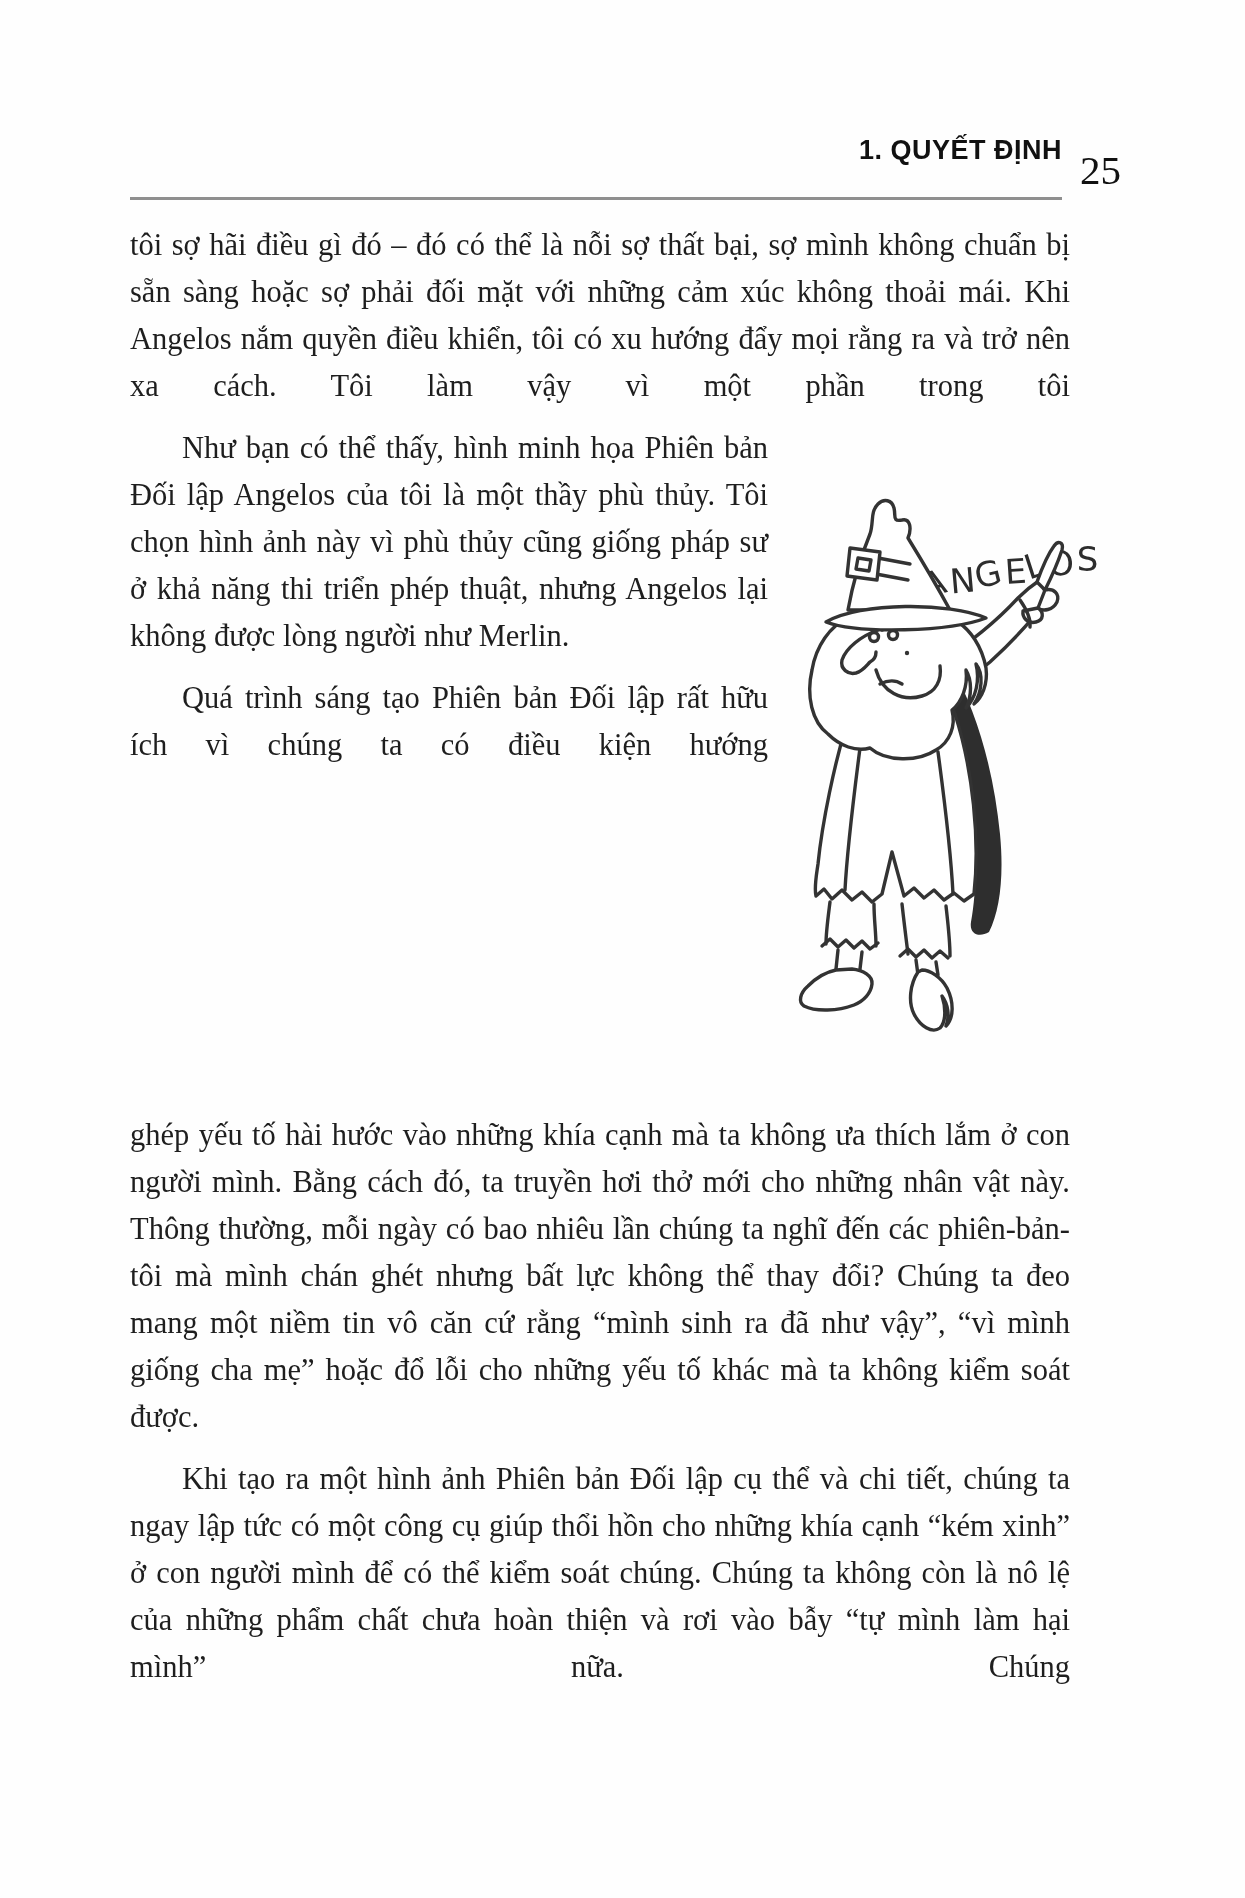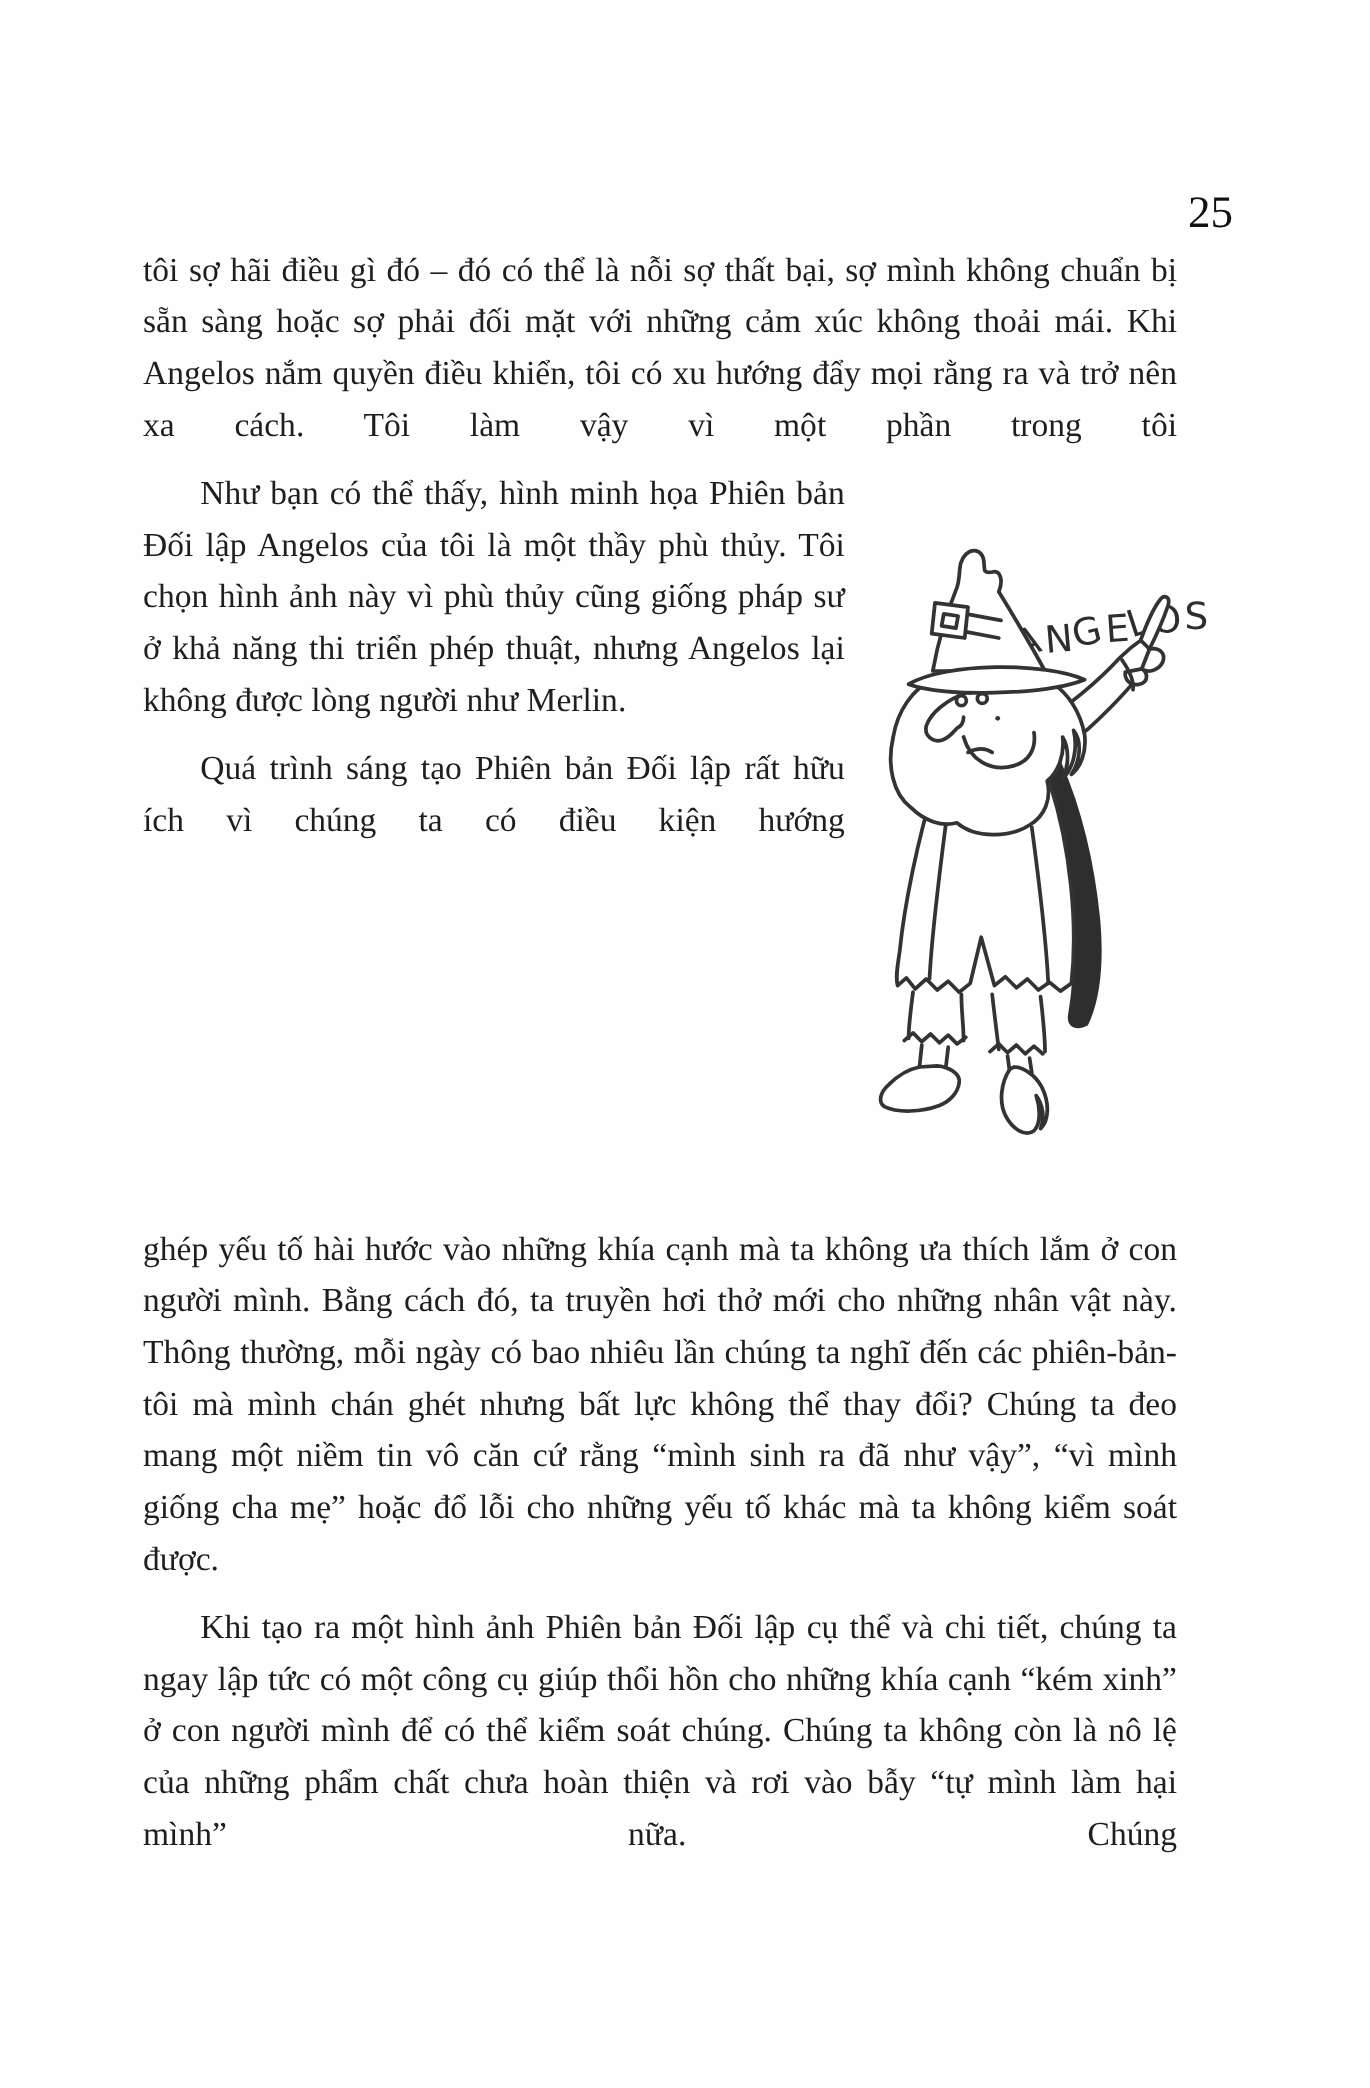--- a/index.html
+++ b/index.html
@@ -22,21 +22,21 @@
     display:inline-block;
     font-family:"Liberation Sans","DejaVu Sans",sans-serif;
     font-weight:bold;
     font-size:27px;
     letter-spacing:.5px;
     color:#111;
     padding-bottom:6px;
     vertical-align:bottom;
   }
   .page-number{
-    position:absolute;left:1080px;top:168px;
+    position:absolute;left:1080px;top:146px;
     font-size:41px;color:#111;
     font-family:"Liberation Serif","DejaVu Serif",serif;
   }
   
   .content{
     position:absolute;left:130px;top:222px;width:940px;
     font-size:30.5px;line-height:47px;
     text-align:justify;
   }
   .content p{margin:0;}
@@ -62,20 +62,23 @@
   .ln-f{fill:#fff;stroke:#333;stroke-width:3.4;stroke-linecap:round;stroke-linejoin:round;}
   .ln-heavy{fill:none;stroke:#2c2c2c;stroke-width:5.2;stroke-linecap:round;}
   .dark{fill:#2e2e2e;stroke:none;}
   .dot{fill:#333;stroke:none;}
 </style>
 </head>
 <body>
 
 <div class="page">
 
+  <div class="header-band">
+    <span class="chapter-title">1. QUYẾT ĐỊNH</span>
+  </div>
   <div class="page-number">25</div>
 
   <div class="content">
 
     <p class="p-cont">tôi sợ hãi điều gì đó – đó có thể là nỗi sợ thất bại, sợ mình không chuẩn bị sẵn sàng hoặc sợ phải đối mặt với những cảm xúc không thoải mái. Khi Angelos nắm quyền điều khiển, tôi có xu hướng đẩy mọi rằng ra và trở nên xa cách. Tôi làm vậy vì một phần trong tôi</p>
 
     <div class="illu">
       <svg width="280" height="682" viewBox="0 0 280 682" xmlns="http://www.w3.org/2000/svg">
 
         <text class="angelos-label" transform="translate(136,186) rotate(-10)" rotate="-6 5 -4 6 -8 4 10">ANGELOS</text>

